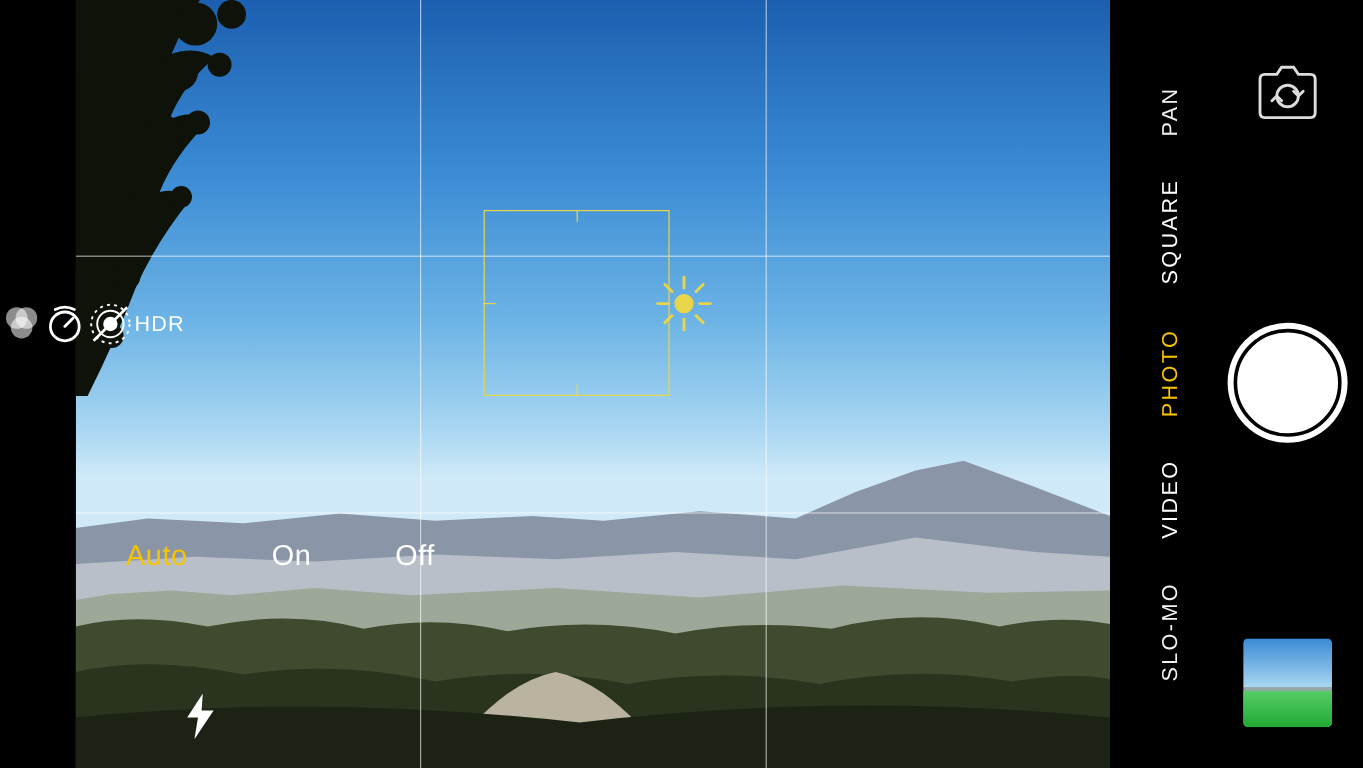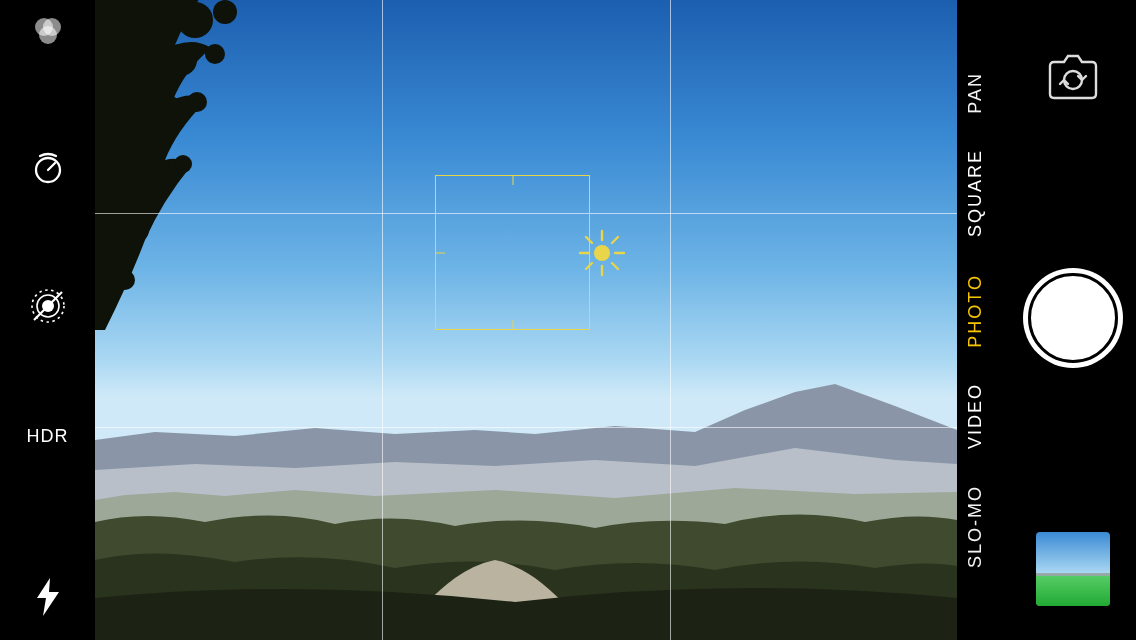--- a/index.html
+++ b/index.html
@@ -1,20 +1,20 @@
 <!DOCTYPE html>
 <html><head>
 <meta charset="utf-8">
 <style>
   *{box-sizing:border-box;margin:0;padding:0}
   body{width:1136px;height:640px;overflow:hidden;background:#000;font-family:-apple-system,Helvetica,Arial,sans-serif;position:relative}
   .app{position:absolute;inset:0;display:flex}
 
   
-  .left-bar{width:95px;height:640px;background:#000;display:flex;flex-direction:column;align-items:center;padding:14px 0;position:relative;z-index:5}
+  .left-bar{width:63px;height:640px;background:#000;display:flex;flex-direction:row;align-items:center;padding:14px 0;position:relative;z-index:5}
   .left-bar .icon-btn{margin-bottom:100px;display:flex;align-items:center;justify-content:center;color:#fff;font-size:22px}
   .hdr-label{color:#fff;font-size:18px;letter-spacing:1px;margin-bottom:100px}
   .left-bar .flash{margin-top:auto;margin-bottom:10px}
 
   
   .viewfinder{position:relative;width:862px;height:640px;overflow:hidden}
   .scene{position:absolute;inset:0}
   .sky{position:absolute;inset:0;background:linear-gradient(180deg,#1c5fb0 0%,#3a8ad4 22%,#6db4e6 42%,#a9d7f2 56%,#cfe9f8 62%)}
   .mountains{position:absolute;left:0;right:0;bottom:0;height:300px;overflow:hidden}
   .mountains svg{width:100%;height:100%;display:block}
@@ -146,20 +146,25 @@
             <line x1="9" y1="9" x2="15" y2="15"></line>
               <line x1="35" y1="35" x2="41" y2="41"></line>
             <line x1="41" y1="9" x2="35" y2="15"></line>
               <line x1="9" y1="41" x2="15" y2="35"></line>
           </g>
           <circle cx="25" cy="25" r="8" fill="#e8d54a"></circle>
         </svg>
       </div>
     </div>
 
+    <div class="hdr-options">
+      <span class="opt active">Auto</span>
+      <span class="opt">On</span>
+      <span class="opt">Off</span>
+    </div>
   </div>
 
   <div class="mode-strip">
     <span class="mode partial">PAN</span>
     <span class="mode">SQUARE</span>
     <span class="mode active">PHOTO</span>
     <span class="mode">VIDEO</span>
     <span class="mode partial">SLO-MO</span>
   </div>
 

